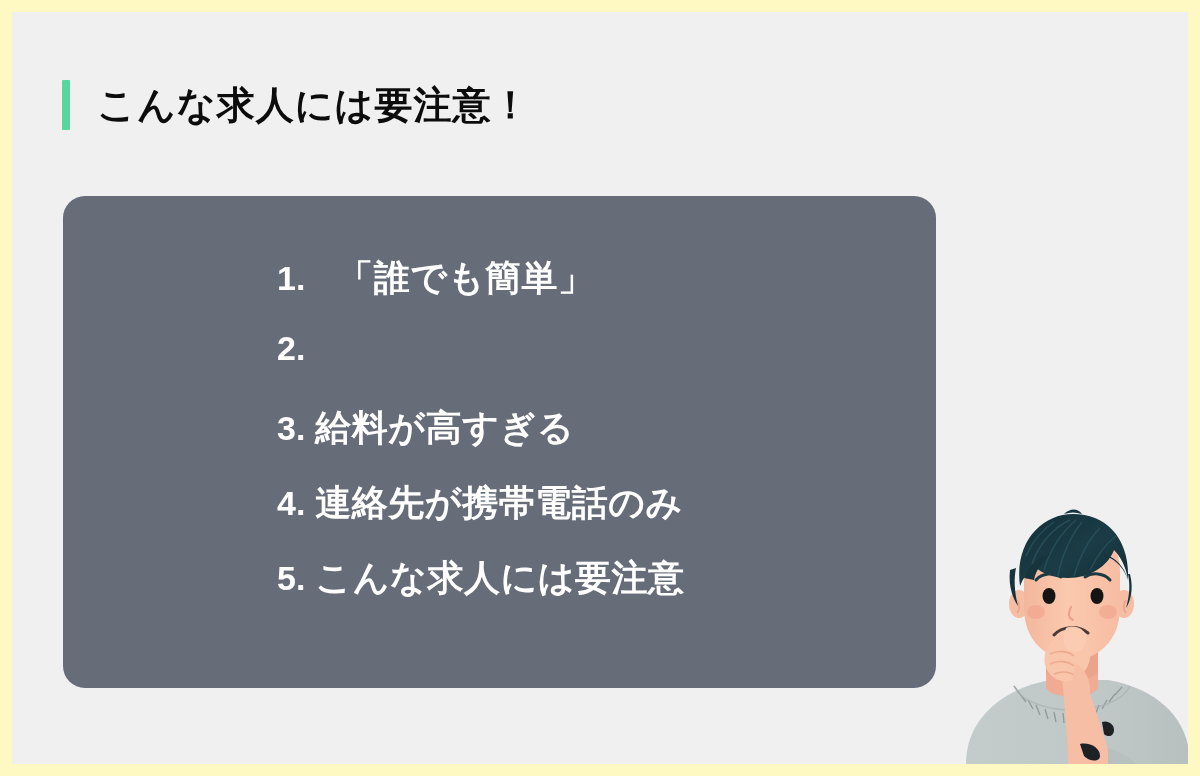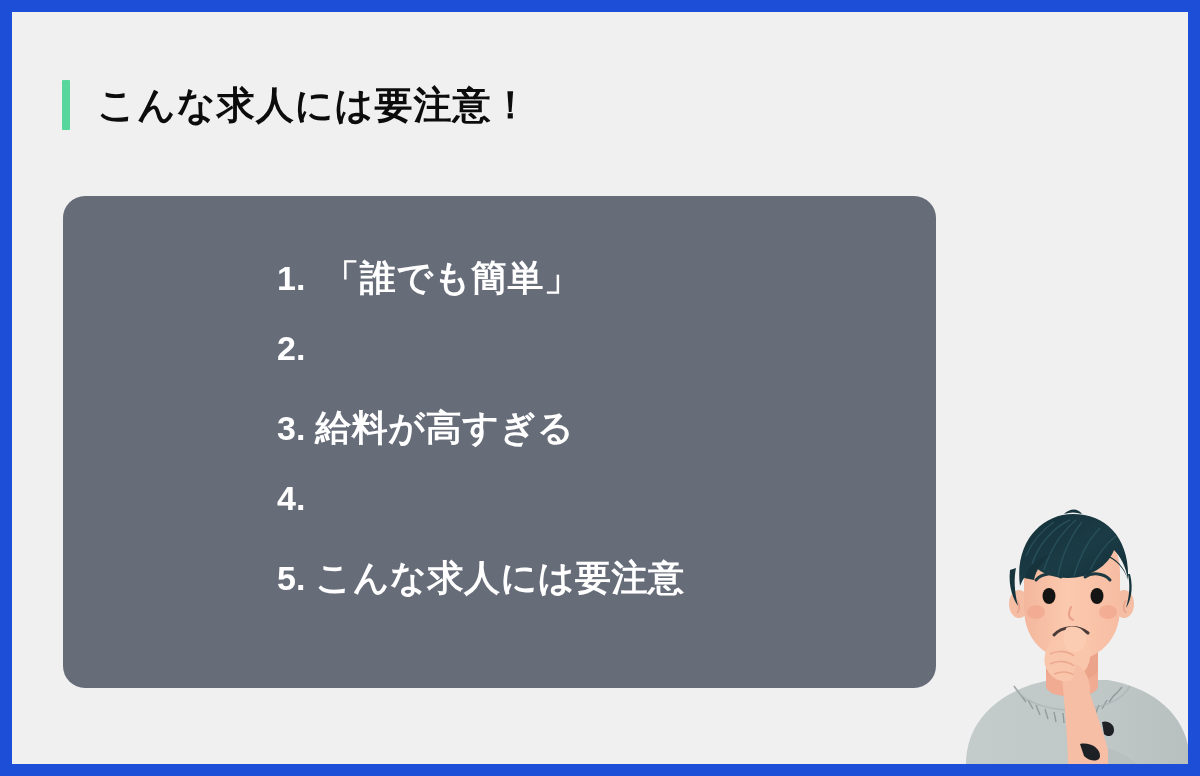--- a/index.html
+++ b/index.html
@@ -13,21 +13,21 @@
     font-family: "Liberation Sans", "DejaVu Sans", sans-serif;
     background: #55d79b;
   }
 
   
   .slide {
     position: relative;
     width: 1200px;
     height: 776px;
     box-sizing: border-box;
-    background: #1d4ed8;
+    background: #fef9c3;
     padding: 12px;
     overflow: hidden;
   }
   .slide-inner {
     position: relative;
     width: 100%;
     height: 100%;
     background: #f0f0f0;
     overflow: hidden;
   }
@@ -92,21 +92,21 @@
     flex: 0 0 auto;
   }
   .item-text {
     font-size: 36px;
     font-weight: bold;
     margin-left: 10px;
     letter-spacing: 0.5px;
     flex: 0 0 auto;
   }
   .list-item.quoted .item-text {
-    margin-left: 18px;
+    margin-left: 32px;
   }
 
   
   .character {
     position: absolute;
     right: 0px;
     bottom: 0px;
     width: 230px;
     height: 260px;
   }
@@ -139,20 +139,21 @@
           <span class="item-num">2.</span>
         </div>
 
         <div class="list-item">
           <span class="item-num">3.</span>
           <span class="item-text">給料が高すぎる</span>
         </div>
 
         <div class="list-item">
           <span class="item-num">4.</span>
+          <span class="item-text">連絡先が携帯電話のみ</span>
         </div>
 
         <div class="list-item">
           <span class="item-num">5.</span>
           <span class="item-text">こんな求人には要注意</span>
         </div>
 
       </div>
     </div>
 

